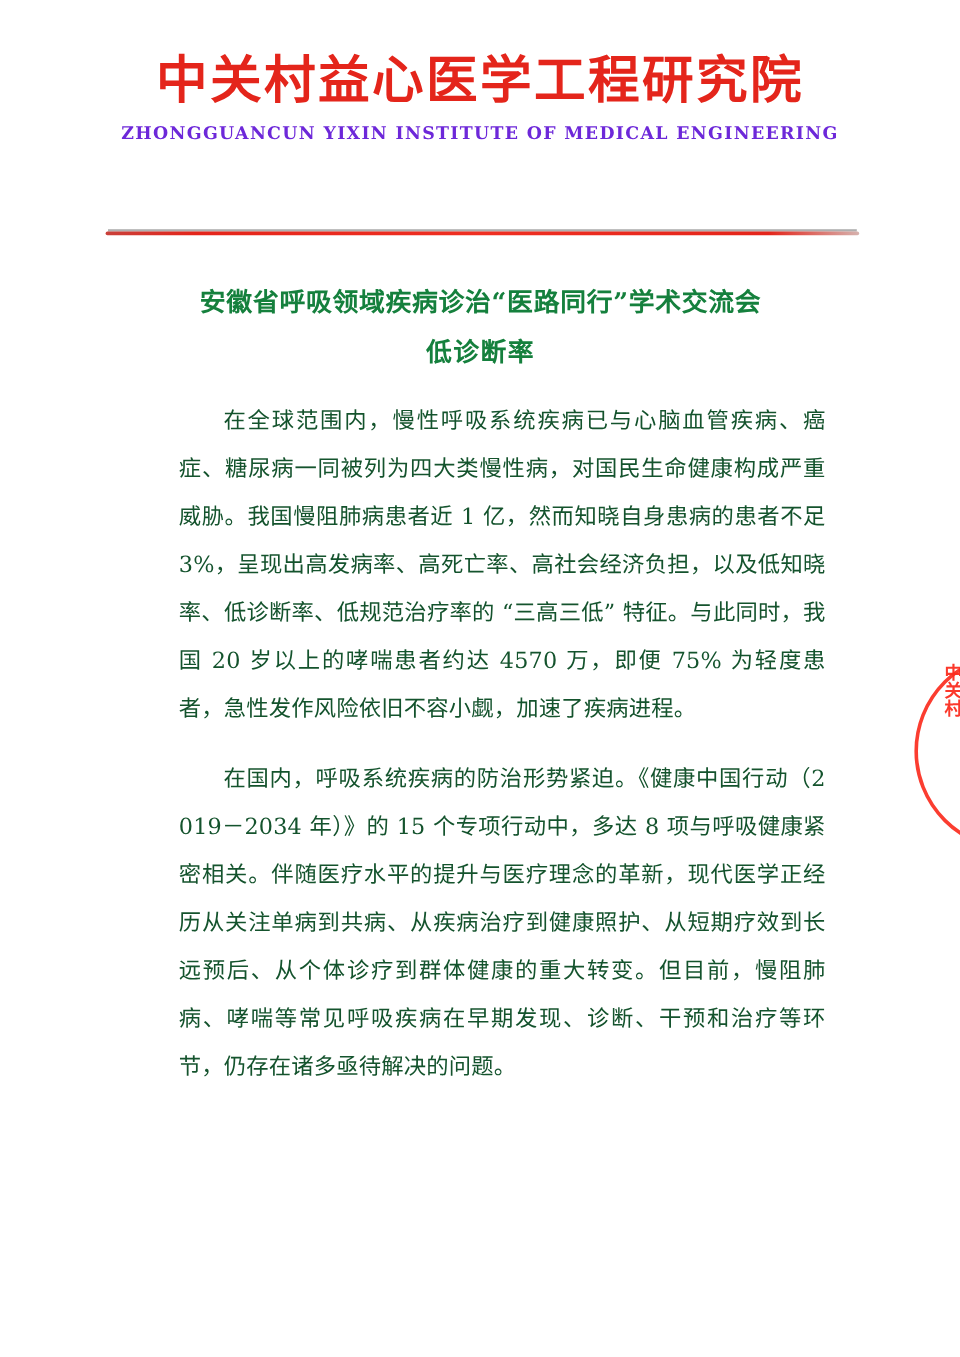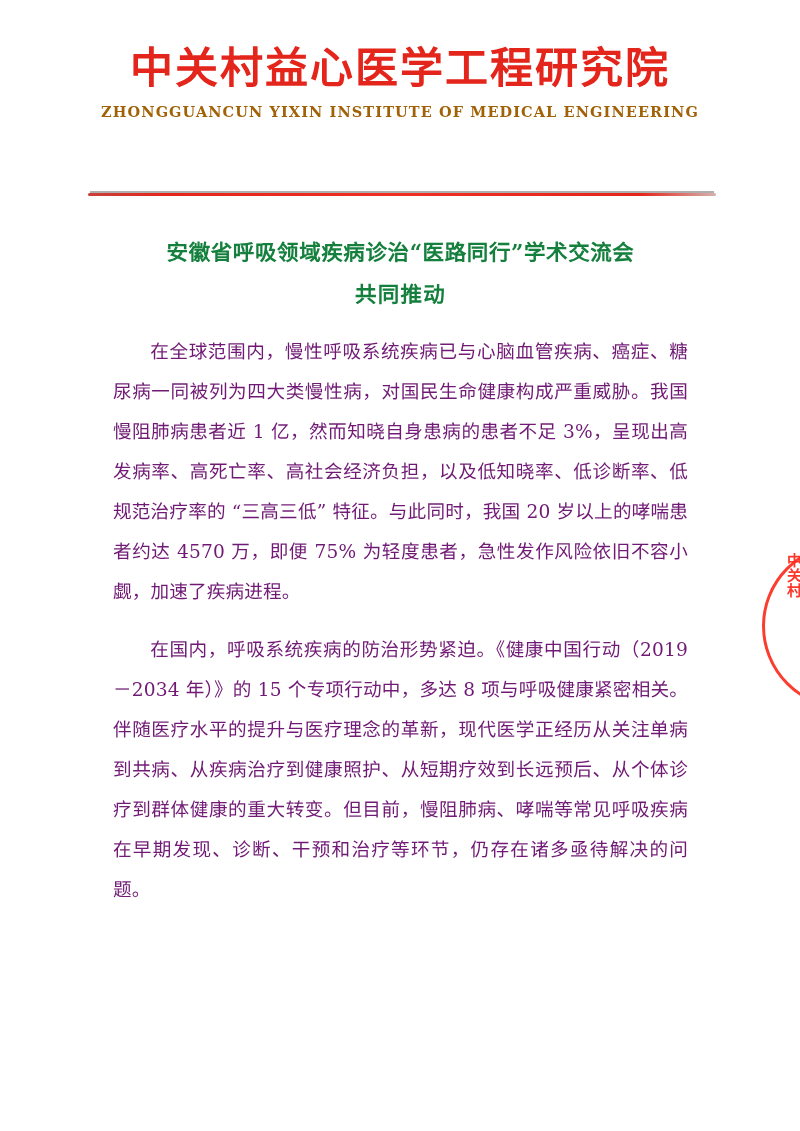--- a/index.html
+++ b/index.html
@@ -36,21 +36,21 @@
     color: #e4251b;
     letter-spacing: 2px;
     line-height: 1.15;
     white-space: nowrap;
   }
   .org-name-en {
     margin-top: 10px;
     font-family: "DejaVu Serif", "Liberation Serif", serif;
     font-size: 14.5px;
     font-weight: 700;
-    color: #a16207;
+    color: #6d28d9;
     letter-spacing: 1.1px;
     white-space: nowrap;
   }
   .header-rule {
     position: absolute;
     left: 88px;
     top: 193px;
     width: 628px;
     height: 3px;
     background: linear-gradient(to right,
@@ -87,27 +87,28 @@
     white-space: nowrap;
   }
   .doc-title .title-line-2 {
     letter-spacing: 1.2px;
   }
 
   .para {
     margin-top: 14px;
     font-family: "DejaVu Serif", "Liberation Serif", serif;
     font-size: 18.6px;
-    color: #701a75;
+    color: #14532d;
     line-height: 40px;
     text-align: justify;
     text-align-last: left;
     text-indent: 2em;
     letter-spacing: 0.15px;
     word-break: break-all;
+    margin-left: 36px;
   }
   .para:first-of-type {
     margin-top: 16px;
   }
 
   
   .seal {
     position: absolute;
     left: 762px;
     top: 543px;
@@ -148,21 +149,21 @@
     <div class="org-name-en">ZHONGGUANCUN YIXIN INSTITUTE OF MEDICAL ENGINEERING</div>
   </div>
 
   <div class="header-rule-shadow"></div>
   <div class="header-rule"></div>
 
   <div class="doc-body">
 
     <div class="doc-title">
       <span class="title-line title-line-1">安徽省呼吸领域疾病诊治“医路同行”学术交流会</span>
-      <span class="title-line title-line-2">共同推动</span>
+      <span class="title-line title-line-2">低诊断率</span>
     </div>
 
     <p class="para">在全球范围内，慢性呼吸系统疾病已与心脑血管疾病、癌症、糖尿病一同被列为四大类慢性病，对国民生命健康构成严重威胁。我国慢阻肺病患者近 1 亿，然而知晓自身患病的患者不足 3%，呈现出高发病率、高死亡率、高社会经济负担，以及低知晓率、低诊断率、低规范治疗率的 “三高三低” 特征。与此同时，我国 20 岁以上的哮喘患者约达 4570 万，即便 75% 为轻度患者，急性发作风险依旧不容小觑，加速了疾病进程。</p>
     <p class="para">在国内，呼吸系统疾病的防治形势紧迫。《健康中国行动（2019－2034 年）》的 15 个专项行动中，多达 8 项与呼吸健康紧密相关。伴随医疗水平的提升与医疗理念的革新，现代医学正经历从关注单病到共病、从疾病治疗到健康照护、从短期疗效到长远预后、从个体诊疗到群体健康的重大转变。但目前，慢阻肺病、哮喘等常见呼吸疾病在早期发现、诊断、干预和治疗等环节，仍存在诸多亟待解决的问题。</p>
 
   </div>
 
   <div class="seal"></div>
   <div class="seal-chars">中关村</div>
 

